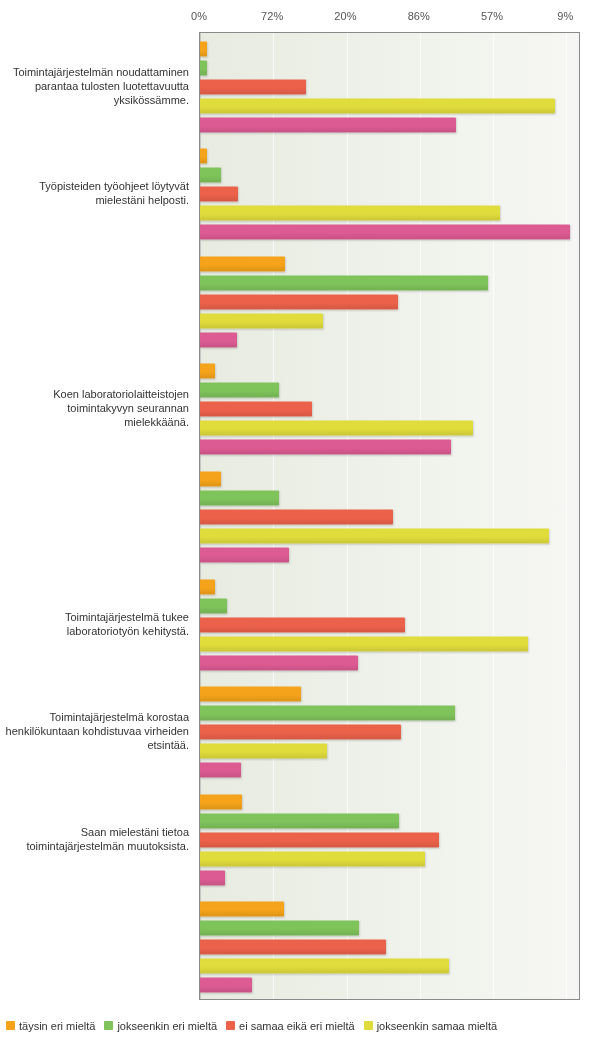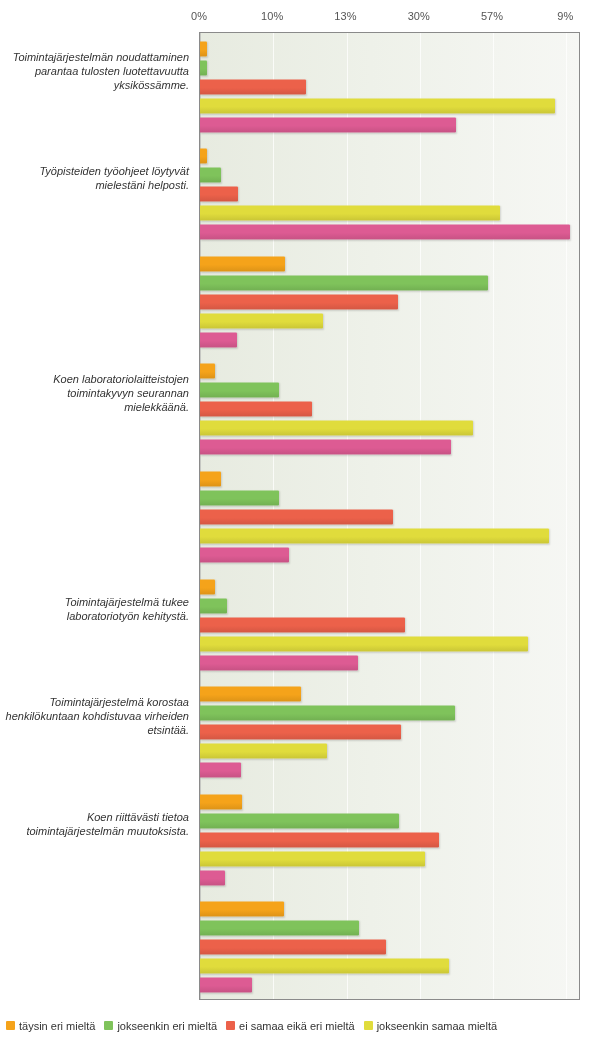--- a/index.html
+++ b/index.html
@@ -79,24 +79,23 @@
     transform: translateY(-50%);
     height: 15px;
     border-radius: 0 1px 1px 0;
     box-shadow: 1px 1px 2px rgba(0,0,0,.14);
   }
 
   
   #cat-labels {
     position: absolute;
     left: 0;
-    top: 17px;
+    top: 32px;
     width: 195px;
     height: 968px;
-    font-style: italic;
   }
   .cat-label {
     position: absolute;
     right: 6px;
     width: 189px;
     text-align: right;
     font-size: 11px;
     line-height: 14px;
     color: #333333;
     transform: translateY(-50%);
@@ -128,23 +127,23 @@
   }
   .legend-text { vertical-align: middle; }
 </style>
 </head>
 <body>
 
 <div id="chart-root">
 
   <div id="axis-area">
       <div class="tick-label" style="left: 0px;">0%</div>
-      <div class="tick-label" style="left: 73.2692px;">10%</div>
-      <div class="tick-label" style="left: 146.538px;">13%</div>
-      <div class="tick-label" style="left: 219.808px;">30%</div>
+      <div class="tick-label" style="left: 73.2692px;">72%</div>
+      <div class="tick-label" style="left: 146.538px;">20%</div>
+      <div class="tick-label" style="left: 219.808px;">86%</div>
       <div class="tick-label" style="left: 293.077px;">57%</div>
       <div class="tick-label" style="left: 366.346px;">9%</div>
     </div>
 
   <div id="plot">
     <div id="gridlines">
         <div class="gridline zero" style="left: 0px;"></div>
         <div class="gridline" style="left: 73.2692px;"></div>
         <div class="gridline" style="left: 146.538px;"></div>
         <div class="gridline" style="left: 219.808px;"></div>
@@ -307,18 +306,18 @@
         </div>
       </div>
   </div>
 
   <div id="cat-labels">
       <div class="cat-label" style="top: 53.7778px;">Toimintajärjestelmän noudattaminen parantaa tulosten luotettavuutta yksikössämme.</div>
       <div class="cat-label" style="top: 161.333px;">Työpisteiden työohjeet löytyvät mielestäni helposti.</div>
       <div class="cat-label" style="top: 376.444px;">Koen laboratoriolaitteistojen toimintakyvyn seurannan mielekkäänä.</div>
       <div class="cat-label" style="top: 591.556px;">Toimintajärjestelmä tukee laboratoriotyön kehitystä.</div>
       <div class="cat-label" style="top: 699.111px;">Toimintajärjestelmä korostaa henkilökuntaan kohdistuvaa virheiden etsintää.</div>
-      <div class="cat-label" style="top: 806.667px;">Koen riittävästi tietoa toimintajärjestelmän muutoksista.</div>
+      <div class="cat-label" style="top: 806.667px;">Saan mielestäni tietoa toimintajärjestelmän muutoksista.</div>
     </div>
 
   <div id="legend"><span class="legend-item"><span class="legend-swatch" style="background: rgb(245, 163, 26);"></span><span class="legend-text">täysin eri mieltä</span></span><span class="legend-item"><span class="legend-swatch" style="background: rgb(127, 195, 91);"></span><span class="legend-text">jokseenkin eri mieltä</span></span><span class="legend-item"><span class="legend-swatch" style="background: rgb(236, 97, 74);"></span><span class="legend-text">ei samaa eikä eri mieltä</span></span><span class="legend-item"><span class="legend-swatch" style="background: rgb(224, 220, 60);"></span><span class="legend-text">jokseenkin samaa mieltä</span></span></div>
 
 </div>
 
 </body></html>

